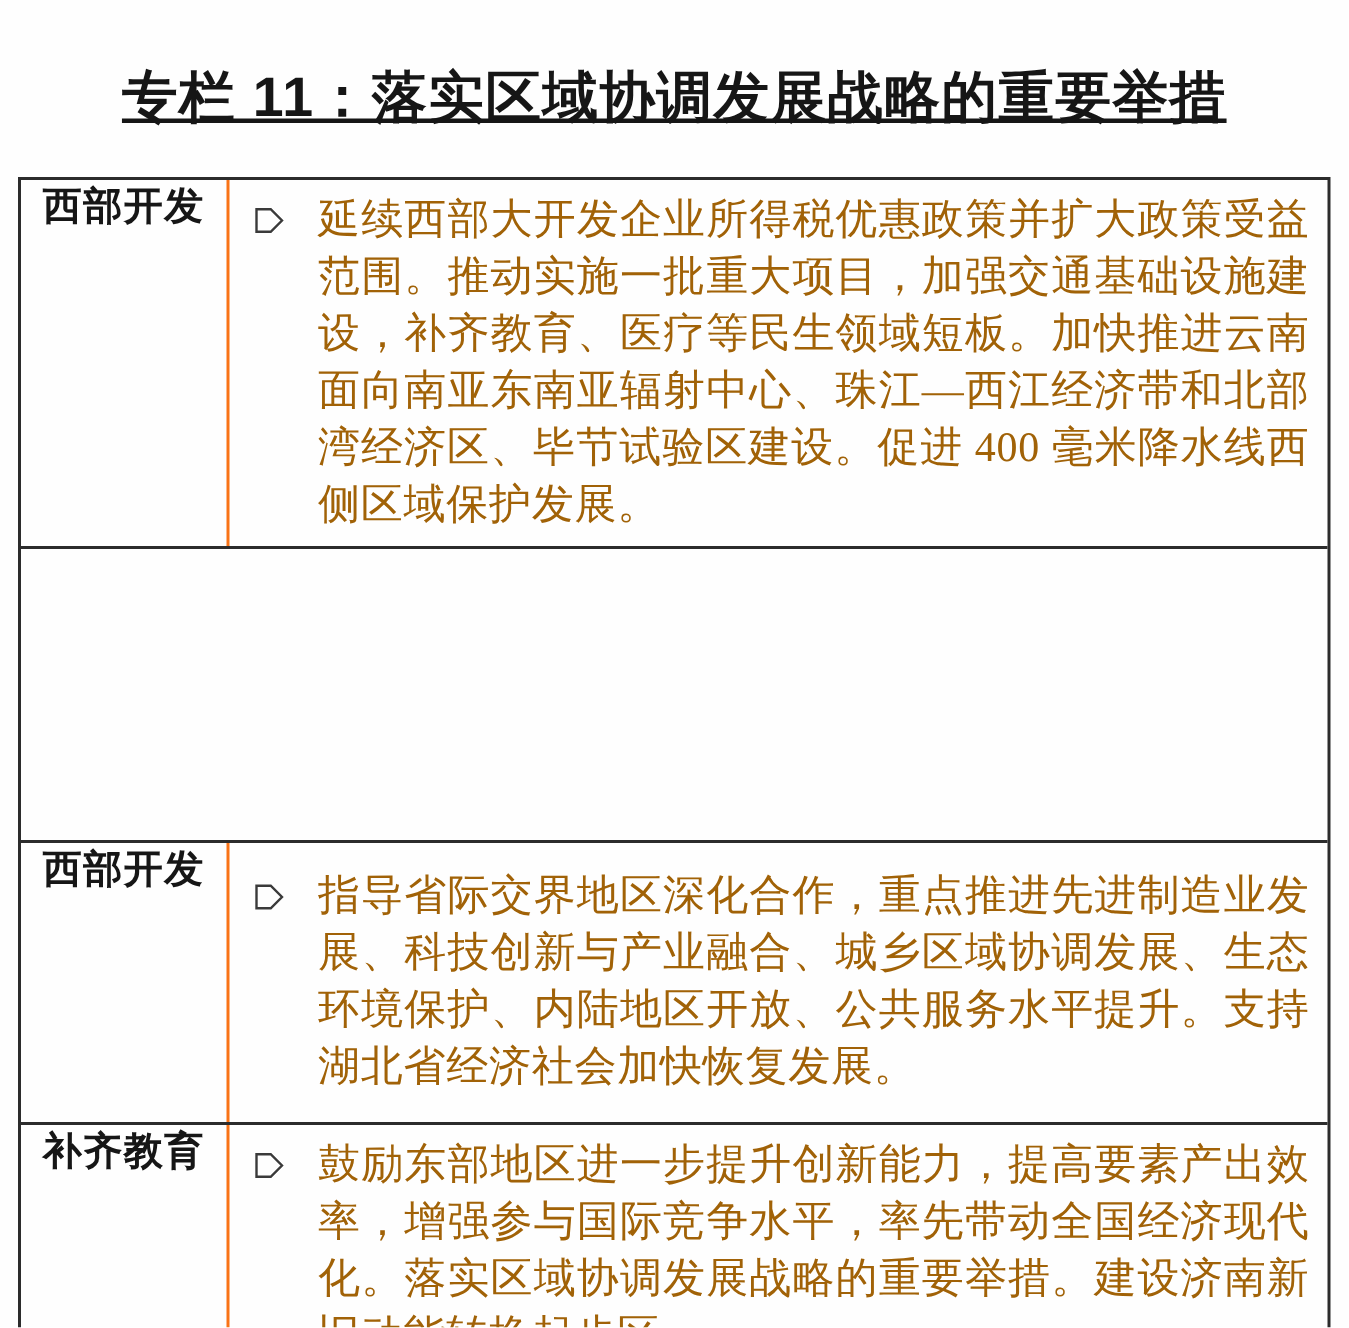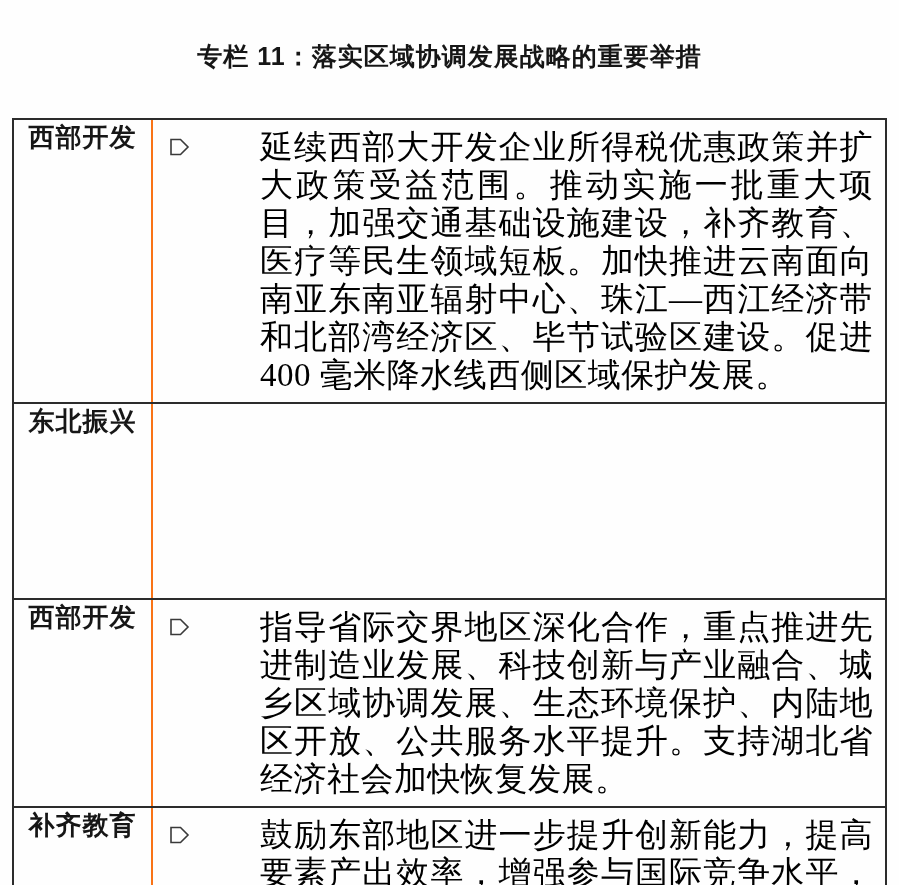--- a/index.html
+++ b/index.html
@@ -17,23 +17,24 @@
     overflow: hidden;
   }
   .title {
     position: absolute;
     top: 40px;
     left: 0;
     width: 100%;
     text-align: center;
     font-family: "Liberation Sans", sans-serif;
     font-weight: bold;
-    font-size: 25px;
+    font-size: 37px;
     letter-spacing: 1px;
     color: #161616;
+    text-decoration: underline;
   }
   .measures-table {
     position: absolute;
     top: 118px;
     left: 12px;
     width: 875px;
     border: 2px solid #2c2c2c;
     border-bottom-width: 3px;
     background: #fefefe;
     box-sizing: border-box;
@@ -86,27 +87,26 @@
     margin-right: 21px;
   }
   .bullet svg {
     display: block;
     width: 24px;
     height: 24px;
   }
   .row-text {
     flex: 1 1 auto;
     font-family: "Liberation Serif", serif;
-    font-size: 33px;
+    font-size: 28px;
     line-height: 38px;
-    color: #000000;
+    color: #a16207;
     text-align: justify;
     text-justify: inter-character;
     letter-spacing: 0.5px;
-    margin-left: 48px;
   }
 </style>
 </head>
 <body>
 
 <div class="page">
 
   <div class="title">专栏 11：落实区域协调发展战略的重要举措</div>
 
   <div class="measures-table">
@@ -121,23 +121,20 @@
             <svg viewBox="0 0 24 24" fill="none" stroke="#3a3a3a" stroke-width="1.6" stroke-linejoin="miter">
               <polygon points="4,4.5 13.5,4.5 21,12 13.5,19.5 4,19.5"></polygon>
             </svg>
           </span>
           <span class="row-text">延续西部大开发企业所得税优惠政策并扩大政策受益范围。推动实施一批重大项目，加强交通基础设施建设，补齐教育、医疗等民生领域短板。加快推进云南面向南亚东南亚辐射中心、珠江—西江经济带和北部湾经济区、毕节试验区建设。促进 400 毫米降水线西侧区域保护发展。</span>
         </div>
       </div>
     </div>
 
     <div class="trow r2">
-      <div class="label-cell">
-        <span class="label-text">东北振兴</span>
-      </div>
     </div>
 
     <div class="trow r3">
       <div class="label-cell">
         <span class="label-text">西部开发</span>
       </div>
       <div class="content-cell">
         <div class="content-inner">
           <span class="bullet">
             <svg viewBox="0 0 24 24" fill="none" stroke="#3a3a3a" stroke-width="1.6" stroke-linejoin="miter">

